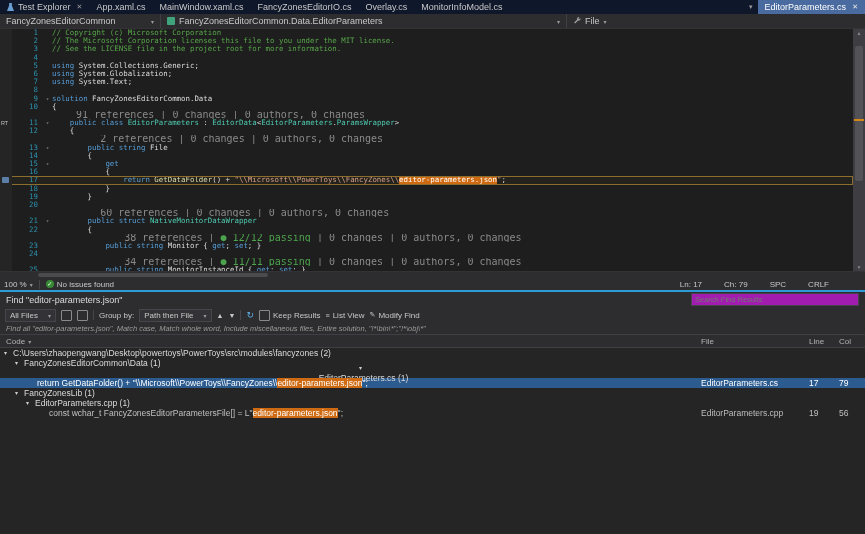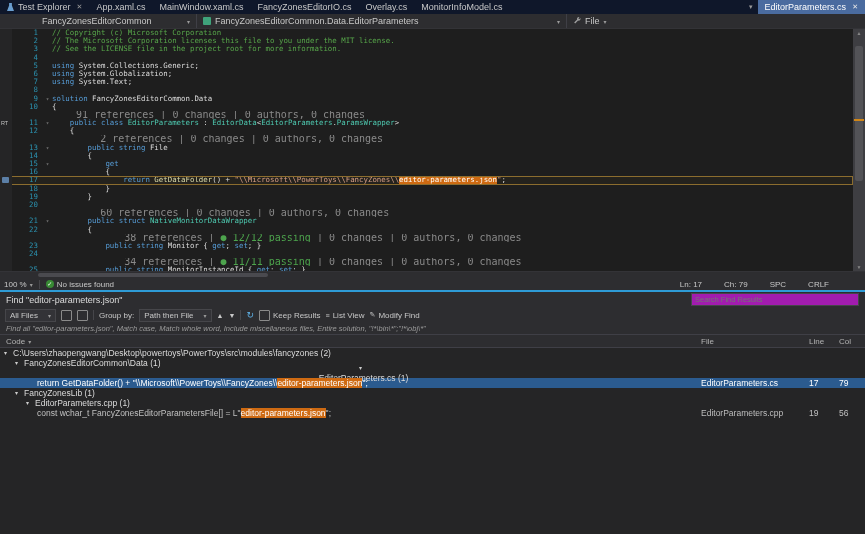--- a/index.html
+++ b/index.html
@@ -13,21 +13,21 @@
   .tab .tab-close{color:#9a9a9a;font-size:7px;margin-left:2px;}
   .tab-icon{width:7px;height:8px;background:#6A9ECF;clip-path:polygon(30% 0,70% 0,70% 30%,100% 100%,0 100%,30% 30%);}
   .tab-spacer{flex:1;}
   .overflow-chevron{align-self:center;color:#999;font-size:7px;padding:0 5px;}
   .tab.active{background:var(--active-tab,#4A6B9F);color:#fff;}
   .tab.active .tab-close{color:#E8E8E8;}
 
   
   .navbar{flex:0 0 14px;display:flex;background:#2D2D30;font-size:9px;color:#C8C8C8;border-bottom:1px solid #333337;}
   .nav-sec{display:flex;align-items:center;gap:4px;padding:0 6px;border-right:1px solid #3F3F46;overflow:hidden;white-space:nowrap;}
-  .nav-proj{width:148px;flex:0 0 148px;justify-content:space-between;margin-left:36px;}
+  .nav-proj{width:148px;flex:0 0 148px;justify-content:space-between;}
   .nav-type{flex:1;}
   .nav-type .chev{margin-left:auto;}
   .nav-member{width:286px;flex:0 0 286px;border-right:none;}
   .chev{font-size:6px;color:#999;}
   .icon-class{width:8px;height:8px;background:#3FA37B;border-radius:1px;flex:0 0 8px;}
 
   
   .editor{flex:1;position:relative;background:var(--editor-bg,#1E1E1E);overflow:hidden;min-height:0;}
   #code-rows{position:absolute;top:0;left:0;right:12px;bottom:0;font-family:"DejaVu Sans Mono",monospace;
              font-size:7.4px;line-height:8.2px;}
@@ -445,21 +445,21 @@
           <span class="fr-line"></span>
           <span class="fr-col"></span>
         </div>
         <div class="frow">
           <span class="fr-code" style="padding-left: 26px;"><span class="fr-exp">▾</span><span class="fr-text">EditorParameters.cpp (1)</span></span>
           <span class="fr-file"></span>
           <span class="fr-line"></span>
           <span class="fr-col"></span>
         </div>
         <div class="frow">
-          <span class="fr-code" style="padding-left: 37px;"><span>const wchar_t FancyZonesEditorParametersFile[] = L"</span><span class="fhl">editor-parameters.json</span><span>";</span></span>
+          <span class="fr-code" style="padding-left: 37px; margin-left: 12px;"><span>const wchar_t FancyZonesEditorParametersFile[] = L"</span><span class="fhl">editor-parameters.json</span><span>";</span></span>
           <span class="fr-file">EditorParameters.cpp</span>
           <span class="fr-line">19</span>
           <span class="fr-col">56</span>
         </div>
       </div>
   </div>
 
 </div>
 
 </body></html>

